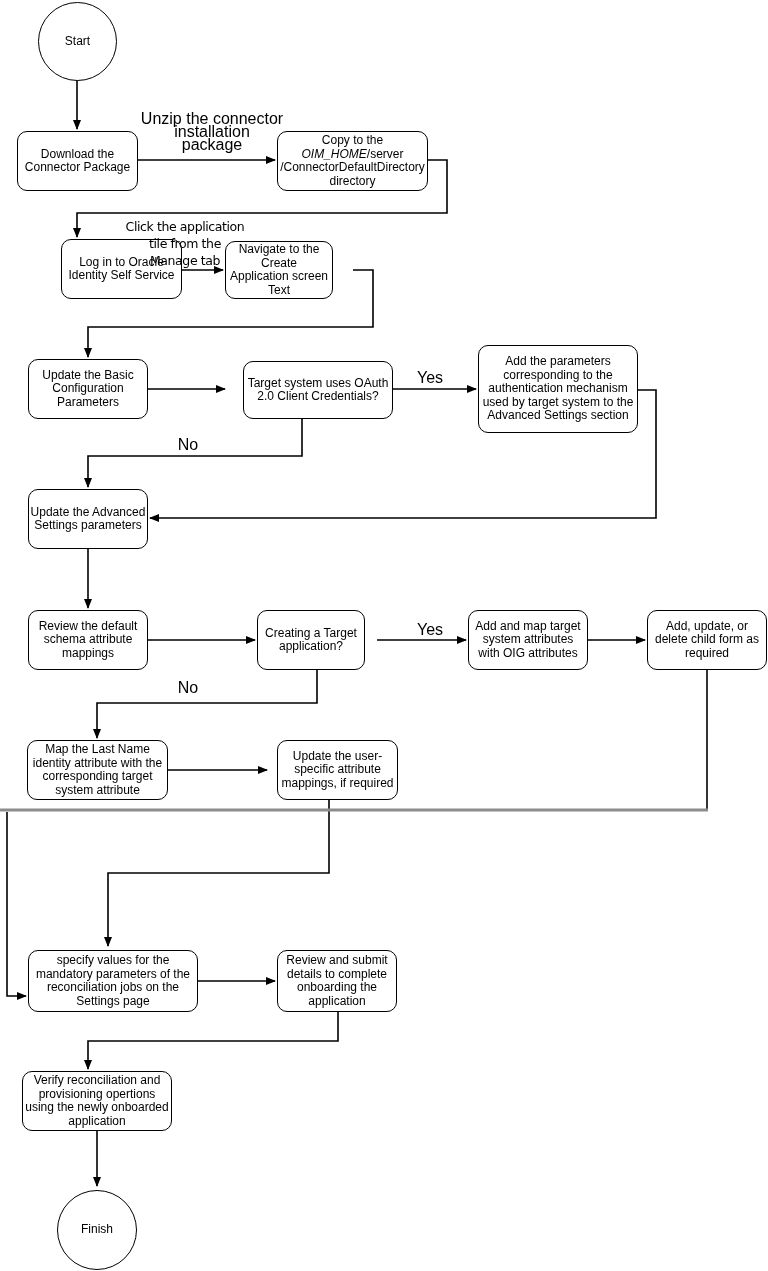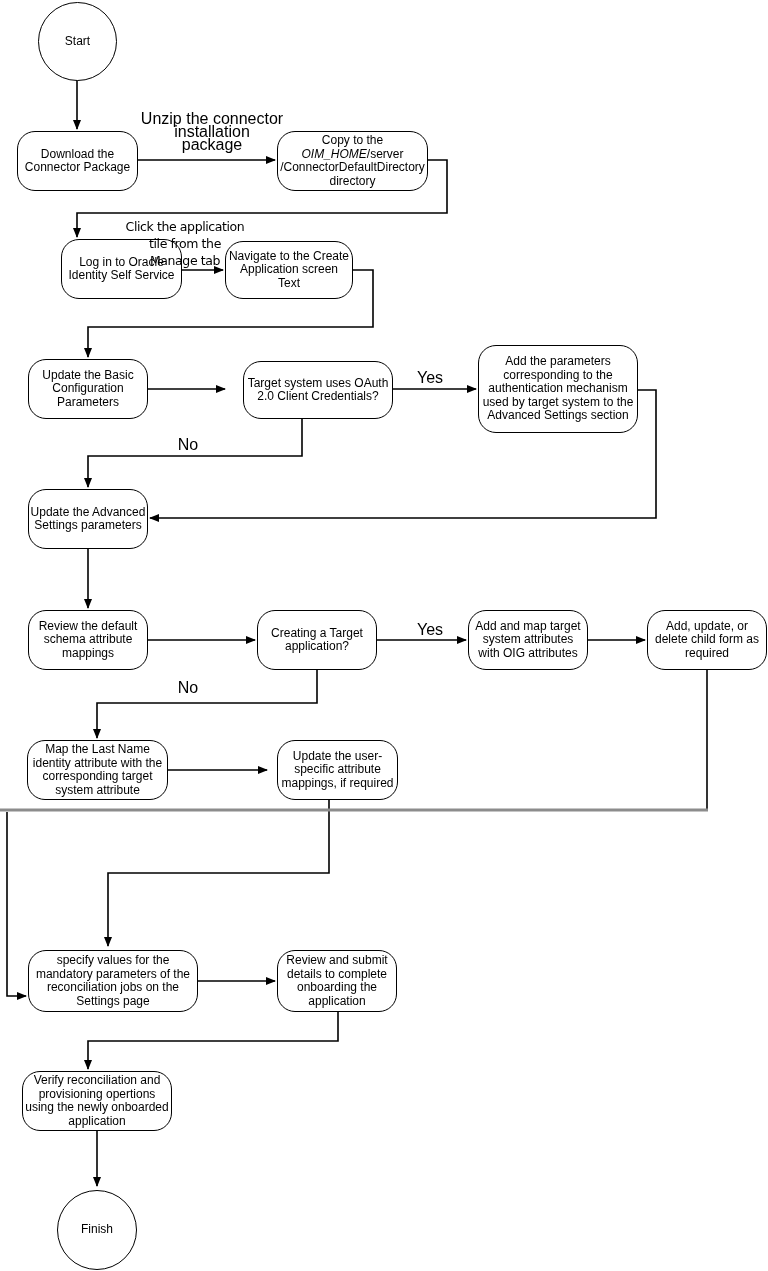--- a/index.html
+++ b/index.html
@@ -3,21 +3,21 @@
 <meta charset="utf-8">
 <style>
   html,body{margin:0;padding:0;background:#ffffff;}
   .canvas{
     position:relative;width:768px;height:1271px;background:#ffffff;
     font-family:"Liberation Sans",sans-serif;color:#000000;overflow:hidden;
   }
   .edges{position:absolute;left:0;top:0;width:768px;height:1271px;}
   .node{
     position:absolute;box-sizing:border-box;background:#ffffff;
-    border:1.5px solid #000000;border-radius:18px;
+    border:1.5px solid #000000;border-radius:10px;
     display:flex;align-items:center;justify-content:center;
     text-align:center;font-size:12px;line-height:13.5px;
     white-space:pre-line;
   }
   .node.circle{border-radius:50%;}
   .elabel{
     position:absolute;transform:translateX(-50%);
     text-align:center;font-size:16px;line-height:13px;white-space:pre-line;
   }
   .elabel.alt{
@@ -73,21 +73,21 @@
 
   <div class="node" style="left:277px;top:131px;width:151px;height:60px;">
     <span>Copy to the<br><i>OIM_HOME</i>/server<br>/ConnectorDefaultDirectory<br>directory</span>
   </div>
 
   <div class="node" style="left:17px;top:239px;width:121px;height:60px;margin-left:44px;">
     <span>Log in to Oracle
 Identity Self Service</span>
   </div>
 
-  <div class="node" style="left:225px;top:241px;width:128px;height:58px;">
+  <div class="node" style="left:225px;top:241px;width:108px;height:58px;">
     <span>Navigate to the Create
 Application screen
 Text</span>
   </div>
 
   <div class="node" style="left:28px;top:359px;width:120px;height:60px;">
     <span>Update the Basic
 Configuration
 Parameters</span>
   </div>
@@ -109,21 +109,21 @@
     <span>Update the Advanced
 Settings parameters</span>
   </div>
 
   <div class="node" style="left:28px;top:610px;width:120px;height:60px;">
     <span>Review the default
 schema attribute
 mappings</span>
   </div>
 
-  <div class="node" style="left:257px;top:610px;width:120px;height:60px;">
+  <div class="node" style="left:257px;top:610px;width:108px;height:60px;">
     <span>Creating a Target
 application?</span>
   </div>
 
   <div class="node" style="left:468px;top:610px;width:120px;height:60px;">
     <span>Add and map target
 system attributes
 with OIG attributes</span>
   </div>
 

